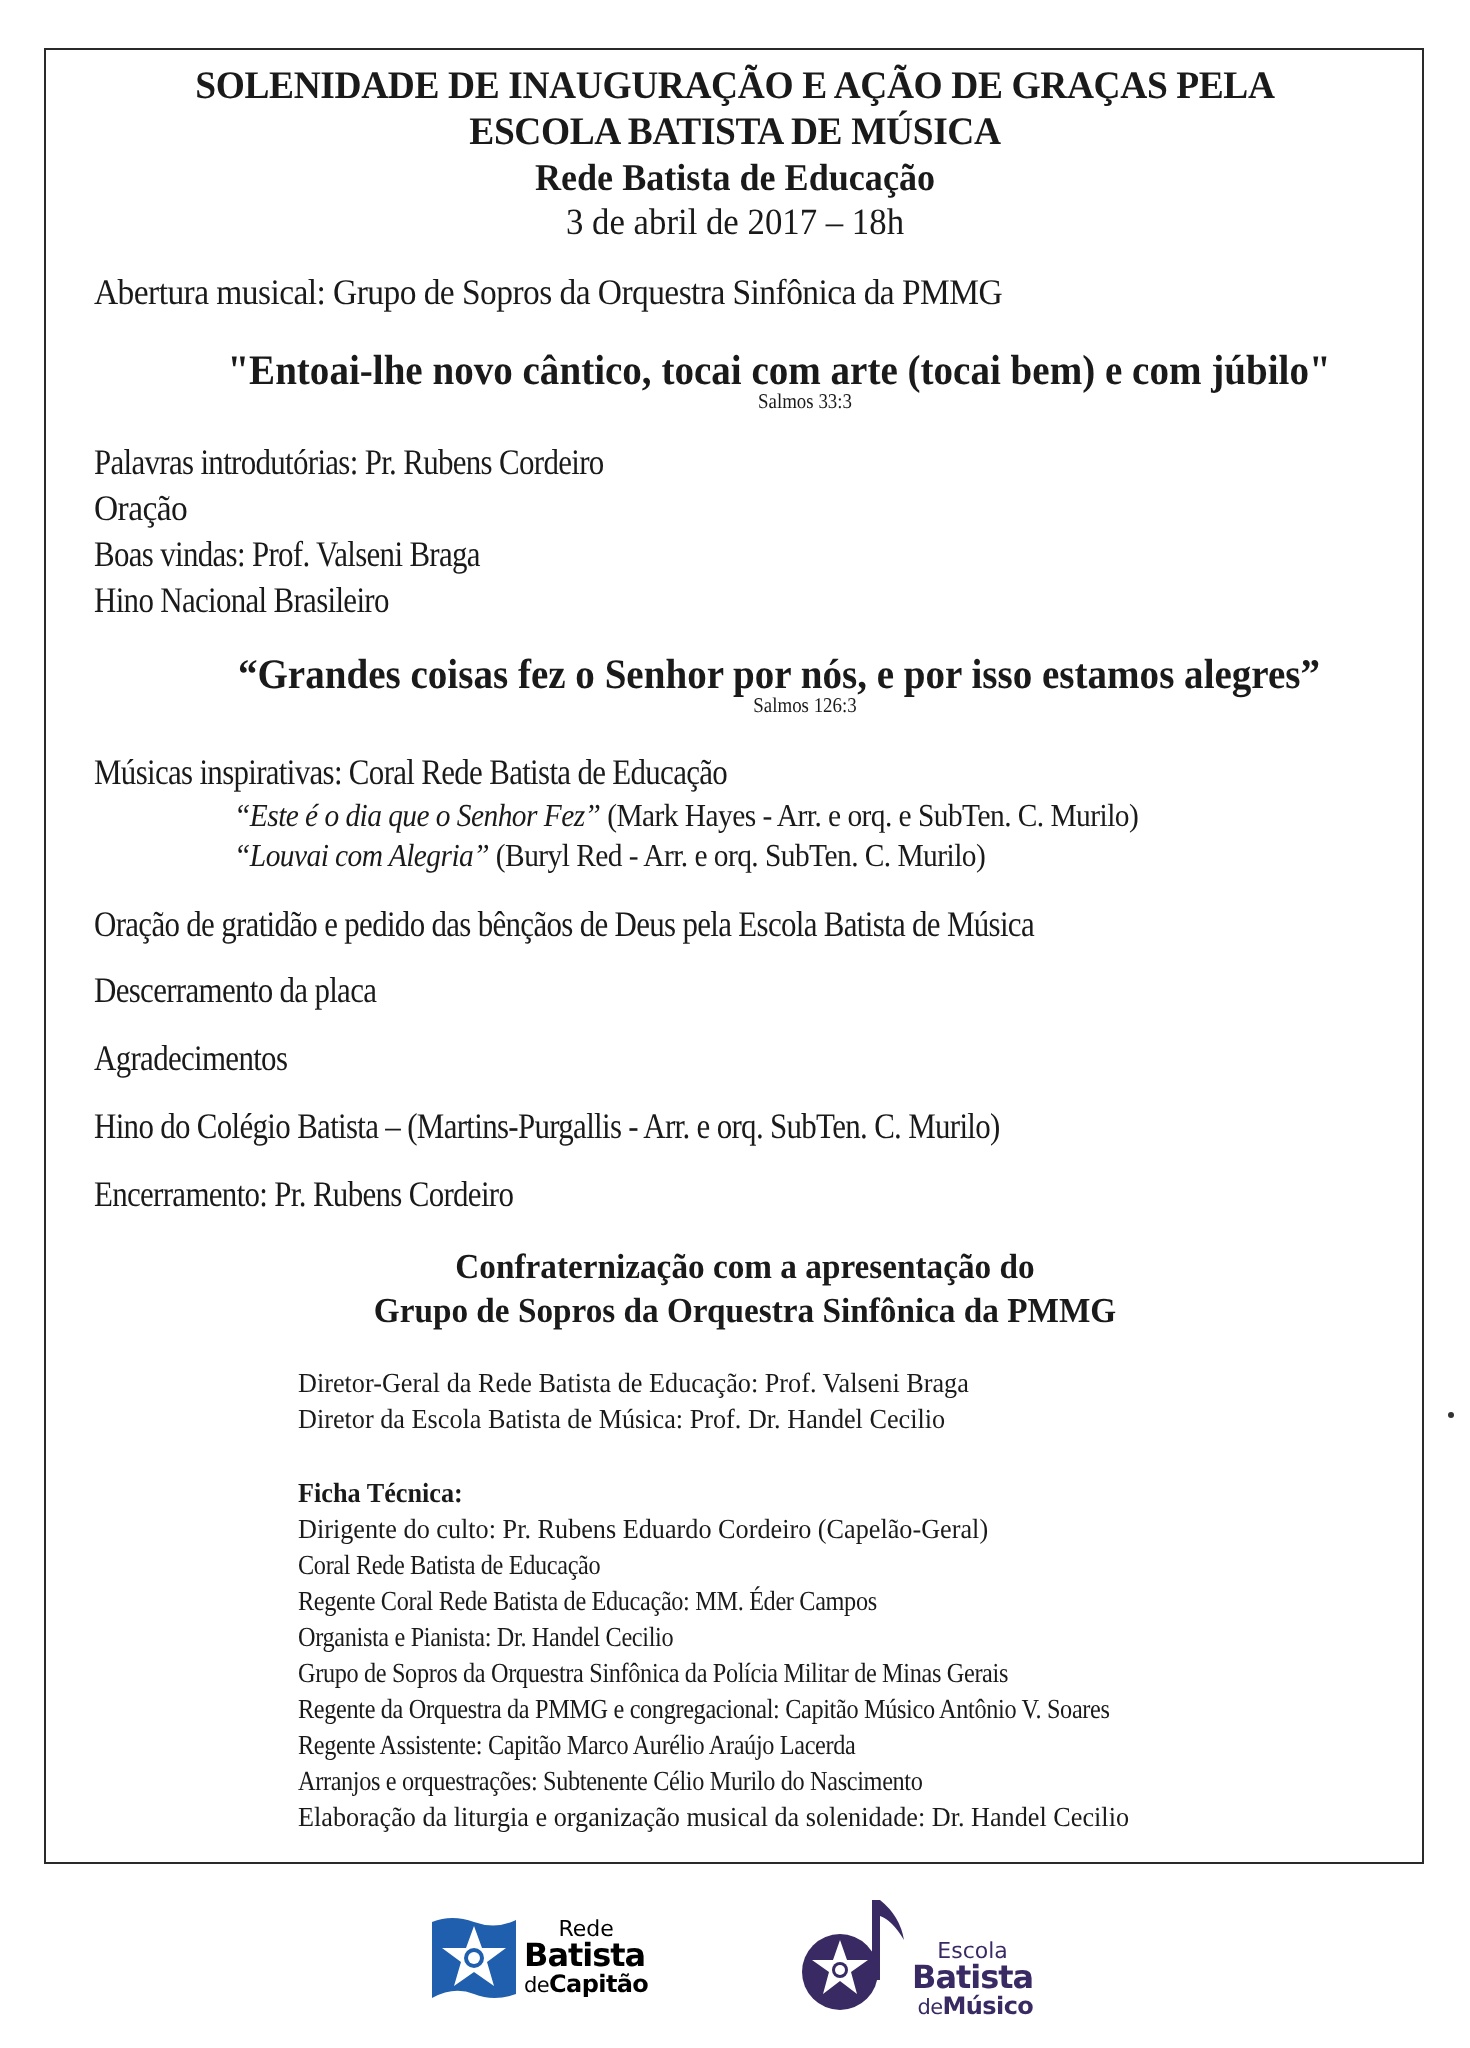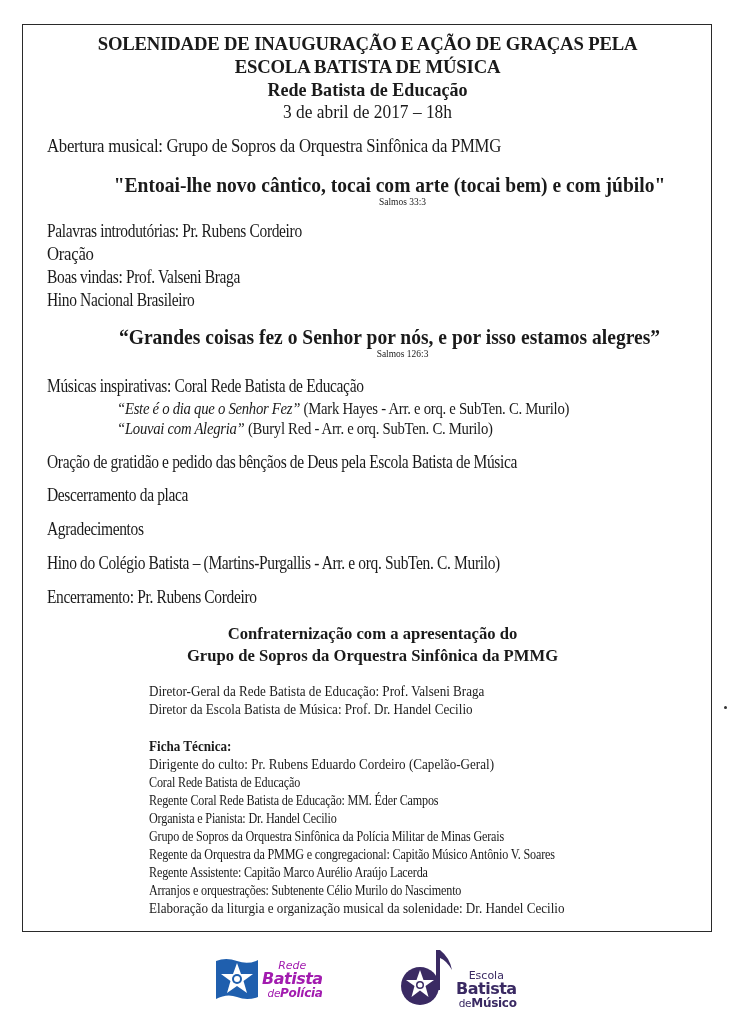--- a/index.html
+++ b/index.html
@@ -97,24 +97,24 @@
 
 <div class="stray-dot"></div>
 
 <div class="logo" style="left:214px; top:955px;">
   <svg width="46" height="48" viewBox="0 0 46 48">
     <path d="M2 6 Q12 2 23 6 T44 5 L44 42 Q33 46 23 42 T2 44 Z" fill="#1f5fae"></path>
     <polygon points="23,8 27,19 39,19 29.5,26 33,38 23,31 13,38 16.5,26 7,19 19,19" fill="#ffffff"></polygon>
     <circle cx="23" cy="24" r="5" fill="#1f5fae"></circle>
     <circle cx="23" cy="24" r="3" fill="#ffffff"></circle>
   </svg>
-  <div class="logo-text" style="color:#a21caf;font-style:italic;">
+  <div class="logo-text" style="color:#000000;">
     <span class="top">Rede</span>
     <span class="big">Batista</span>
-    <span class="bot"><span>de</span><b>Polícia</b></span>
+    <span class="bot"><span>de</span><b>Capitão</b></span>
   </div>
 </div>
 
 <div class="logo" style="left:398px; top:944px;">
   <svg width="56" height="62" viewBox="0 0 56 62">
     <path d="M38 4 L42 4 Q52 12 54 24 Q48 14 42 12 L42 44 L38 44 Z" fill="#3a2a63"></path>
     <circle cx="22" cy="40" r="19" fill="#3a2a63"></circle>
     <polygon points="22,24 25.5,34 36,34 27.5,40 30.5,51 22,44.5 13.5,51 16.5,40 8,34 18.5,34" fill="#ffffff"></polygon>
     <circle cx="22" cy="39" r="4" fill="#3a2a63"></circle>
     <circle cx="22" cy="39" r="2.5" fill="#ffffff"></circle>

